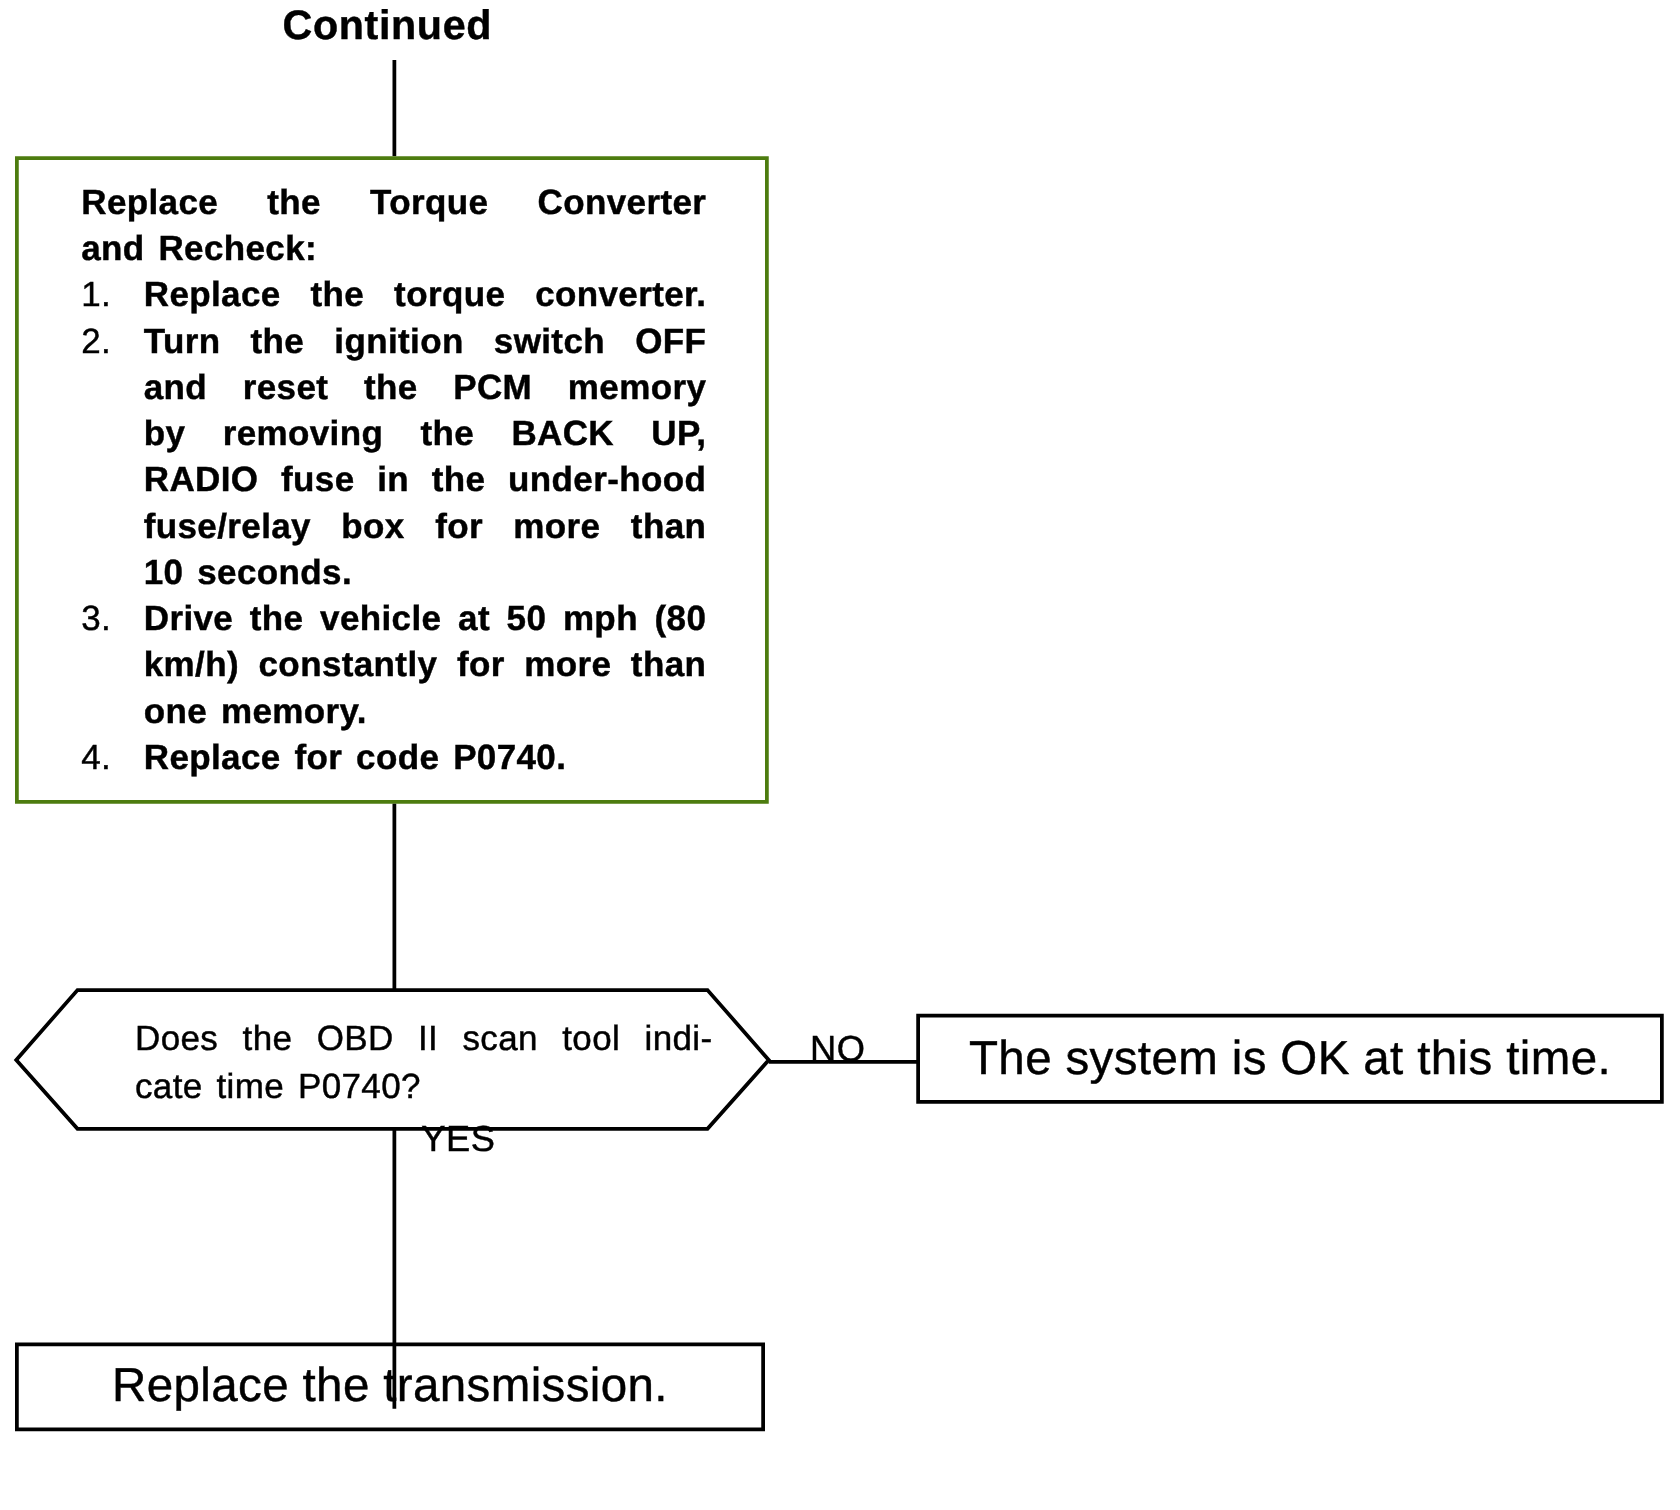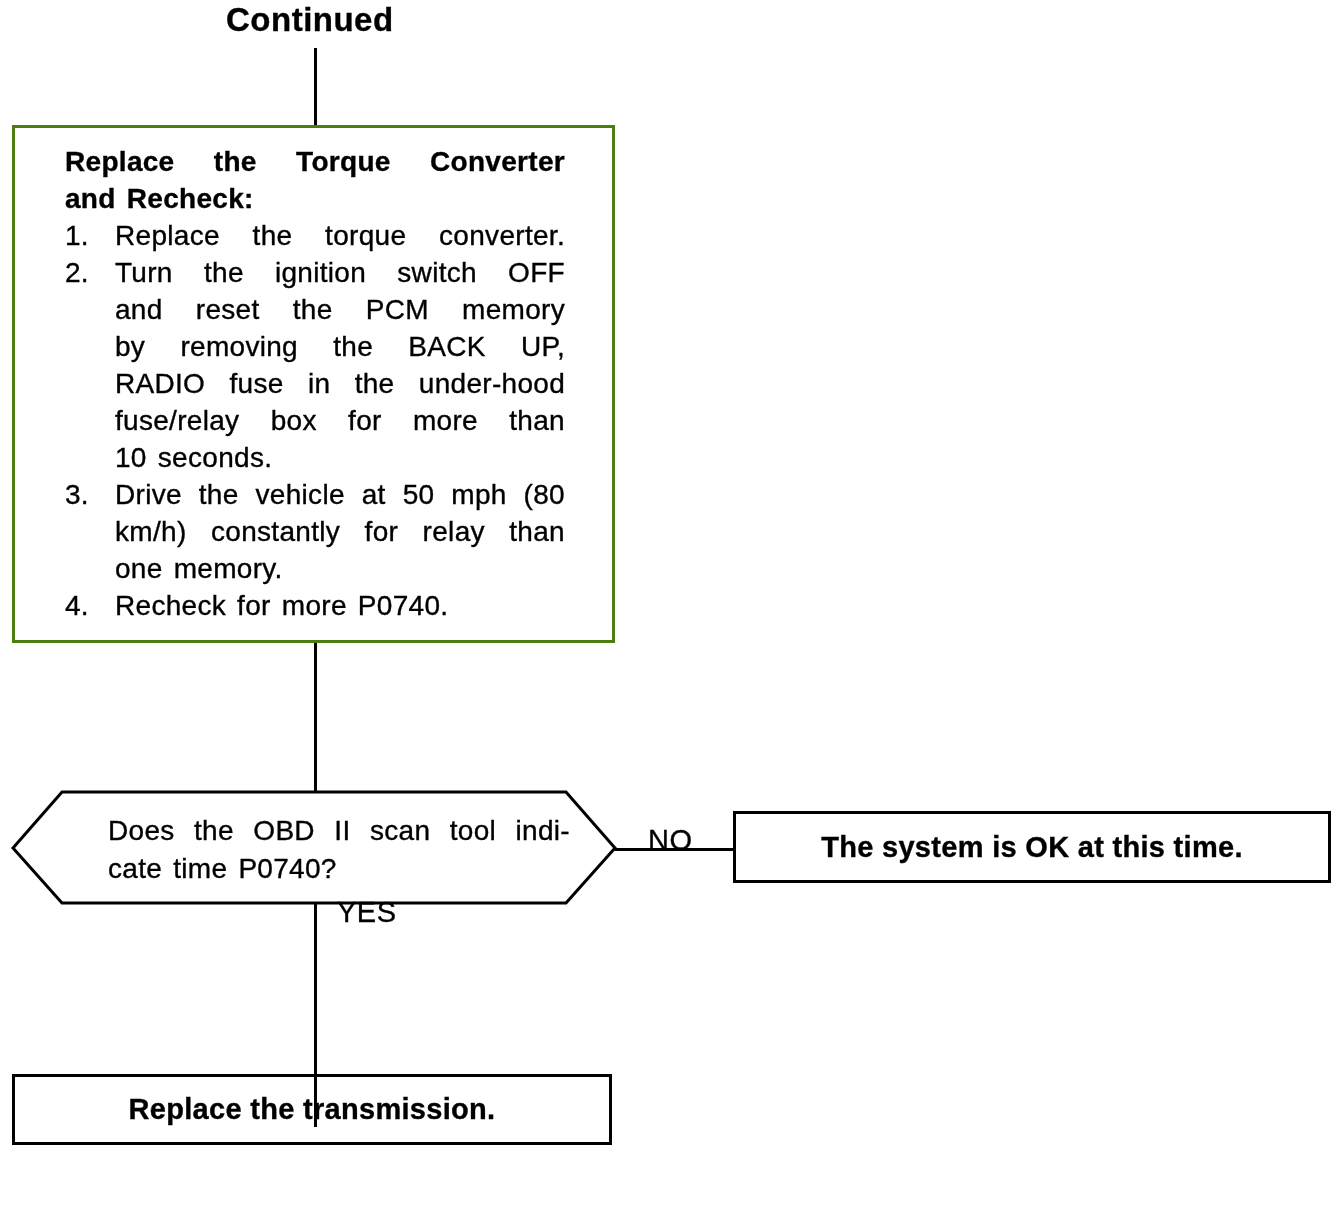--- a/index.html
+++ b/index.html
@@ -34,21 +34,21 @@
     box-sizing: border-box;
     padding: 15px 47px 0 50px;
     font-size: 28px;
     line-height: 37px;
     letter-spacing: 0.3px;
     word-spacing: 3px;
   }
   .heading { font-weight: bold; }
   .step { display: flex; }
   .step-num { width: 50px; flex: none; }
-  .step-text { flex: 1; min-width: 0; }
+  .step-text { flex: 1; min-width: 0; font-weight: bold; }
 
   
   .lines > div { text-align: justify; text-align-last: justify; white-space: normal; }
   .lines > div:last-child { text-align-last: left; }
   .lines.stretch-all > div:last-child { text-align-last: justify; }
 
   .hex-svg { position: absolute; left: 10px; top: 789px; }
   .hex-text {
     position: absolute;
     left: 88px; top: 812px;
@@ -68,22 +68,22 @@
   .branch-label.no  { left: 648px; top: 804px; margin-top: 20px; }
   .branch-label.yes { left: 337px; top: 896px; }
 
   .result-box {
     position: absolute;
     border: 3px solid #000000;
     box-sizing: border-box;
     display: flex;
     align-items: center;
     justify-content: center;
-    font-size: 29px;
-    font-weight: bold;
+    font-size: 38px;
+    font-weight: normal;
     letter-spacing: 0.3px;
   }
   .result-box.no-box  { left: 733px; top: 811px; width: 598px; height: 72px; }
   .result-box.yes-box { left: 12px;  top: 1074px; width: 600px; height: 71px; }
 </style>
 </head>
 <body>
 
 <div class="page">
 
@@ -113,29 +113,29 @@
           <div>RADIO fuse in the under-hood</div>
           <div>fuse/relay box for more than</div>
           <div>10 seconds.</div>
         </div>
     </div>
 
     <div class="step">
       <div class="step-num">3.</div>
       <div class="step-text lines">
           <div>Drive the vehicle at 50 mph (80</div>
-          <div>km/h) constantly for relay than</div>
+          <div>km/h) constantly for more than</div>
           <div>one memory.</div>
         </div>
     </div>
 
     <div class="step">
       <div class="step-num">4.</div>
       <div class="step-text lines">
-          <div>Recheck for more P0740.</div>
+          <div>Replace for code P0740.</div>
         </div>
     </div>
   </div>
 
   <div class="connector v" style="left:314px; top:643px; height:149px;"></div>
 
   <svg class="hex-svg" width="608" height="117" viewBox="0 0 608 117">
     <polygon points="52,3 556,3 605,59 556,114 52,114 3,59" fill="#ffffff" stroke="#000000" stroke-width="3" stroke-linejoin="miter"></polygon>
   </svg>
 

